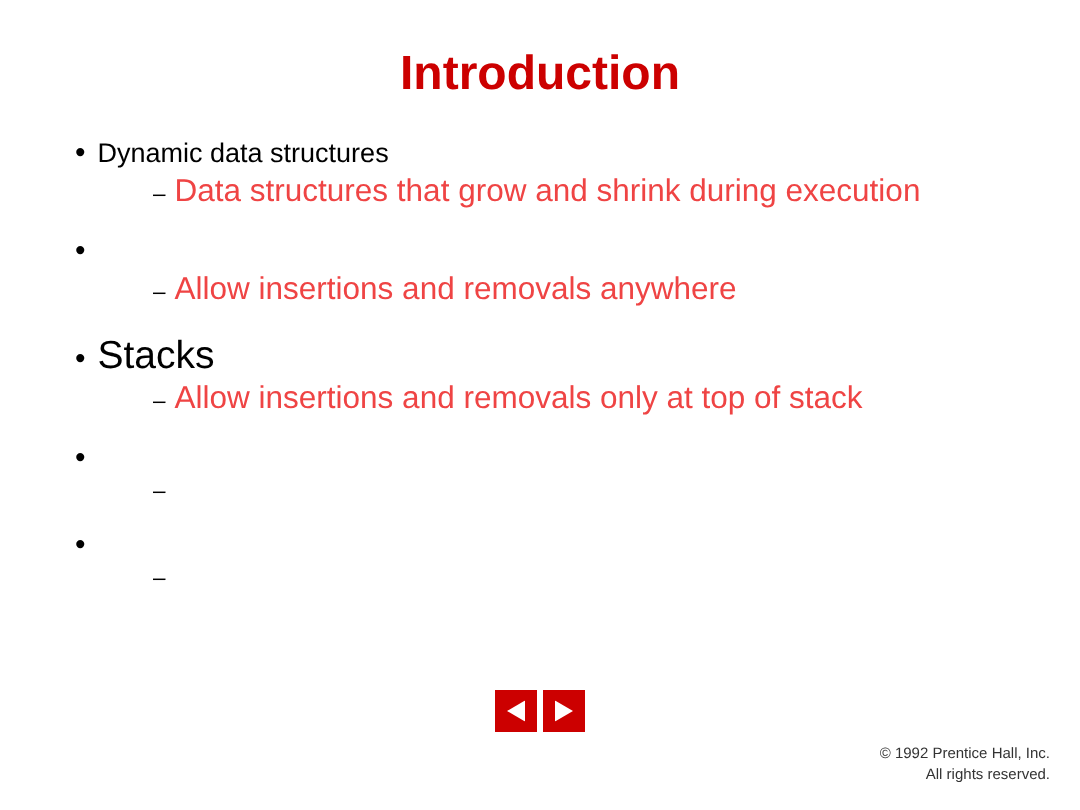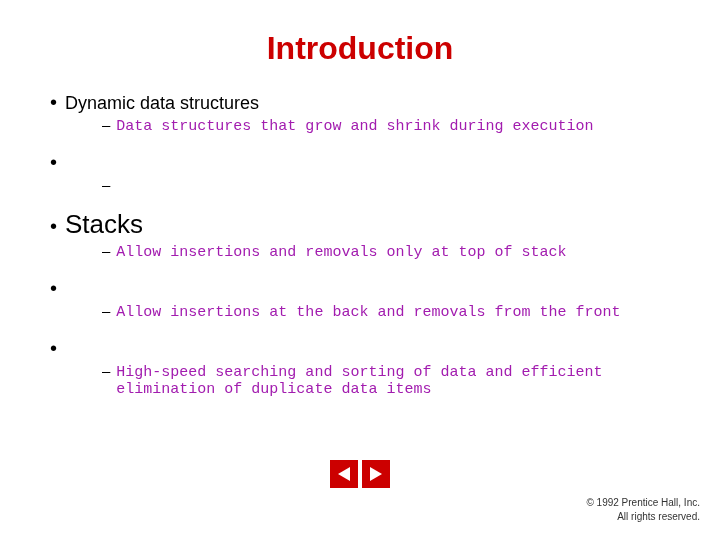--- a/index.html
+++ b/index.html
@@ -59,23 +59,22 @@
       padding-left: 52px;
       margin-top: 2px;
       margin-bottom: 4px;
     }
     .sub-dash {
       font-size: 15px;
       color: #000;
       flex-shrink: 0;
     }
     .sub-text {
-      font-size: 15px;
-      color: #a21caf;
-      font-family: Liberation Mono, monospace;
+      font-size: 21px;
+      color: #ef4444;
     }
     .footer {
       display: flex;
       justify-content: space-between;
       align-items: center;
       margin-top: 8px;
     }
     .nav-buttons {
       display: flex;
       gap: 4px;
@@ -122,51 +121,50 @@
         <span class="sub-text">Data structures that grow and shrink during execution</span>
       </div>
     </div>
 
     <div>
       <div class="bullet-main">
         <span class="bullet-dot">•</span>
       </div>
       <div class="sub-bullet">
         <span class="sub-dash">–</span>
+        <span class="sub-text">Allow insertions and removals anywhere</span>
       </div>
     </div>
 
     <div>
       <div class="bullet-main">
         <span class="bullet-dot">•</span>
         <span class="bullet-text-large">Stacks</span>
       </div>
       <div class="sub-bullet">
         <span class="sub-dash">–</span>
         <span class="sub-text">Allow insertions and removals only at top of stack</span>
       </div>
     </div>
 
     <div>
       <div class="bullet-main">
         <span class="bullet-dot">•</span>
       </div>
       <div class="sub-bullet">
         <span class="sub-dash">–</span>
-        <span class="sub-text">Allow insertions at the back and removals from the front</span>
       </div>
     </div>
 
     <div>
       <div class="bullet-main">
         <span class="bullet-dot">•</span>
       </div>
       <div class="sub-bullet">
         <span class="sub-dash">–</span>
-        <span class="sub-text">High-speed searching and sorting of data and efficient elimination of duplicate data items</span>
       </div>
     </div>
 
   </div>
 
   <div class="footer">
     <div class="nav-buttons">
       <button class="nav-btn">
         <svg width="12" height="14" viewBox="0 0 12 14">
           <polygon points="12,0 0,7 12,14"></polygon>

